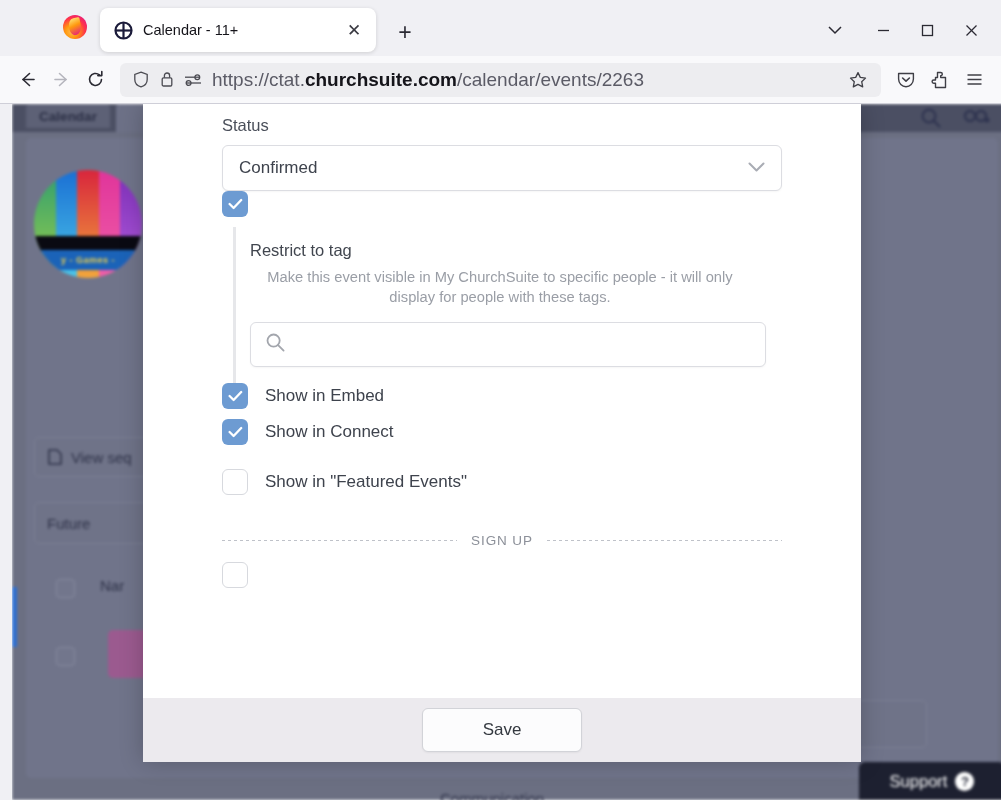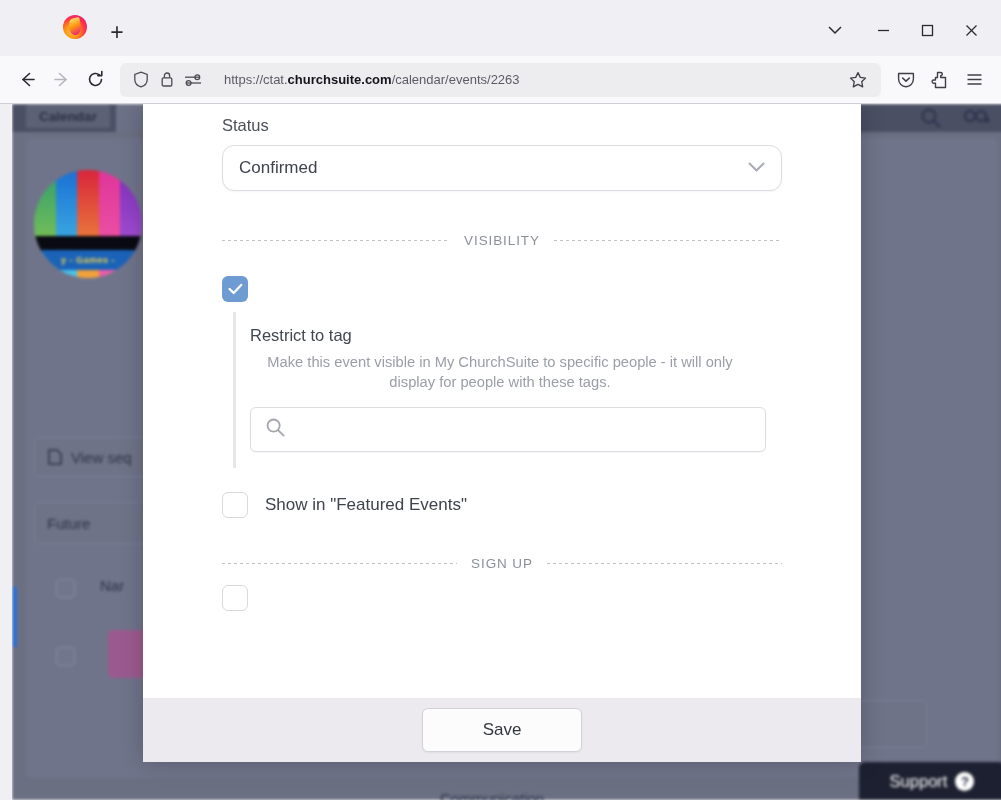--- a/index.html
+++ b/index.html
@@ -78,22 +78,22 @@
   }
   .navicon.disabled { color: #b5b5bd; }
   .urlbar {
     flex: 1 1 auto; height: 34px; margin: 0 8px;
     background: #ededf0; border-radius: 6px;
     display: flex; align-items: center; padding: 0 8px;
     min-width: 0;
   }
   .urlbar .u-ic { width: 26px; display: flex; align-items: center; justify-content: center; color: #4b4b52; flex:0 0 auto;}
   .url-text {
-    flex: 1 1 auto; font-size: 13px; color: #5b5b66;
-    margin-left: 18px; white-space: nowrap; overflow: hidden;
+    flex: 1 1 auto; font-size: 19px; color: #5b5b66;
+    margin-left: 6px; white-space: nowrap; overflow: hidden;
   }
   .url-text b { color: #15141a; font-weight: 700; }
   .url-star { width: 30px; display: flex; align-items: center; justify-content: center; color: #3f3f46; flex: 0 0 auto;}
   .navbar-right { display: flex; align-items: center; flex: 0 0 auto; }
 
   
   .viewport {
     position: absolute; left: 12px; top: 104px; width: 1001px; height: 696px;
     overflow: hidden; background: #ffffff;
   }
@@ -172,21 +172,21 @@
     box-shadow: 0 0 22px rgba(0,0,0,.22);
     display: flex; flex-direction: column;
     overflow: hidden;
   }
   .modal-body { flex: 1 1 auto; padding: 0 79px; overflow: hidden; }
 
   .field-label {
     font-size: 16.5px; color: #4a4f5a; margin-top: 12px; margin-bottom: 10px;
   }
   .select-box {
-    height: 46px; border: 1px solid #dcdde2; border-radius: 12px;
+    height: 46px; border: 1px solid #dcdde2; border-radius: 6px;
     background: #ffffff; display: flex; align-items: center;
     padding: 0 16px; font-size: 17px; color: #3e434d;
     box-shadow: 0 1px 2px rgba(0,0,0,.04);
   }
   .select-box .chev { margin-left: auto; color: #a9acb4; font-size: 14px; }
 
   .divider {
     display: flex; align-items: center; gap: 14px;
     margin-top: 42px; margin-bottom: 28px;
   }
@@ -242,20 +242,31 @@
 <body>
 
 <div class="browser">
 
   <div class="tabstrip">
     <div class="fox-logo">
       <div class="fx-outer"></div>
         <div class="fx-inner"></div>
     </div>
 
+    <div class="tab">
+      <span class="tab-favicon">
+        <svg width="19" height="19" viewBox="0 0 19 19">
+          <circle cx="9.5" cy="9.5" r="8" fill="none" stroke="#1b1b3a" stroke-width="2.2"></circle>
+          <line x1="9.5" y1="1.2" x2="9.5" y2="17.8" stroke="#1b1b3a" stroke-width="2.2"></line>
+          <line x1="1.2" y1="9.5" x2="17.8" y2="9.5" stroke="#1b1b3a" stroke-width="2.2"></line>
+        </svg>
+      </span>
+      <span class="tab-title">Calendar - 11+</span>
+      <span class="tab-close">✕</span>
+    </div>
 
     <div class="newtab">+</div>
 
     <div class="tabstrip-right">
       <div class="winbtn list-chev">
         <svg width="14" height="9" viewBox="0 0 14 9">
             <path d="M1 1 L7 7 L13 1" fill="none" stroke="#2b2a33" stroke-width="1.5"></path>
           </svg>
       </div>
       <div class="winbtn">
@@ -427,25 +438,20 @@
         <div class="field-label">Status</div>
         <div class="select-box">
           <span>Confirmed</span>
           <span class="chev">
             <svg width="17" height="11" viewBox="0 0 17 11">
                 <path d="M1.5 1.5 L8.5 8.5 L15.5 1.5" fill="none" stroke="#a9acb4" stroke-width="2" stroke-linecap="round" stroke-linejoin="round"></path>
               </svg>
           </span>
         </div>
 
-        <div class="divider">
-          <span class="line"></span>
-          <span class="dtitle">VISIBILITY</span>
-          <span class="line"></span>
-        </div>
 
         <div class="check-row">
           <span class="cbox on">
             <svg width="15" height="12" viewBox="0 0 15 12">
                 <path d="M1.6 6 L5.6 10 L13.2 2" fill="none" stroke="#ffffff" stroke-width="2.3" stroke-linecap="round" stroke-linejoin="round"></path>
               </svg>
           </span>
         </div>
 
         <div class="nested">
@@ -454,21 +460,37 @@
           <div class="tag-input">
             <span class="mag">
               <svg width="21" height="21" viewBox="0 0 21 21">
                   <circle cx="8.6" cy="8.6" r="6.1" fill="none" stroke="#a3a6ad" stroke-width="1.8"></circle>
                   <line x1="13.1" y1="13.1" x2="18.6" y2="18.6" stroke="#a3a6ad" stroke-width="1.8" stroke-linecap="round"></line>
                 </svg>
             </span>
           </div>
         </div>
 
-
+        <div class="check-row">
+          <span class="cbox on">
+            <svg width="15" height="12" viewBox="0 0 15 12">
+                <path d="M1.6 6 L5.6 10 L13.2 2" fill="none" stroke="#ffffff" stroke-width="2.3" stroke-linecap="round" stroke-linejoin="round"></path>
+              </svg>
+          </span>
+          <span class="check-label">Show in Embed</span>
+        </div>
+
+        <div class="check-row">
+          <span class="cbox on">
+            <svg width="15" height="12" viewBox="0 0 15 12">
+                <path d="M1.6 6 L5.6 10 L13.2 2" fill="none" stroke="#ffffff" stroke-width="2.3" stroke-linecap="round" stroke-linejoin="round"></path>
+              </svg>
+          </span>
+          <span class="check-label">Show in Connect</span>
+        </div>
 
         <div class="check-row" style="margin-top:24px;">
           <span class="cbox off"></span>
           <span class="check-label">Show in "Featured Events"</span>
         </div>
 
         <div class="divider" style="margin-top:38px; margin-bottom:14px;">
           <span class="line"></span>
           <span class="dtitle">SIGN UP</span>
           <span class="line"></span>

